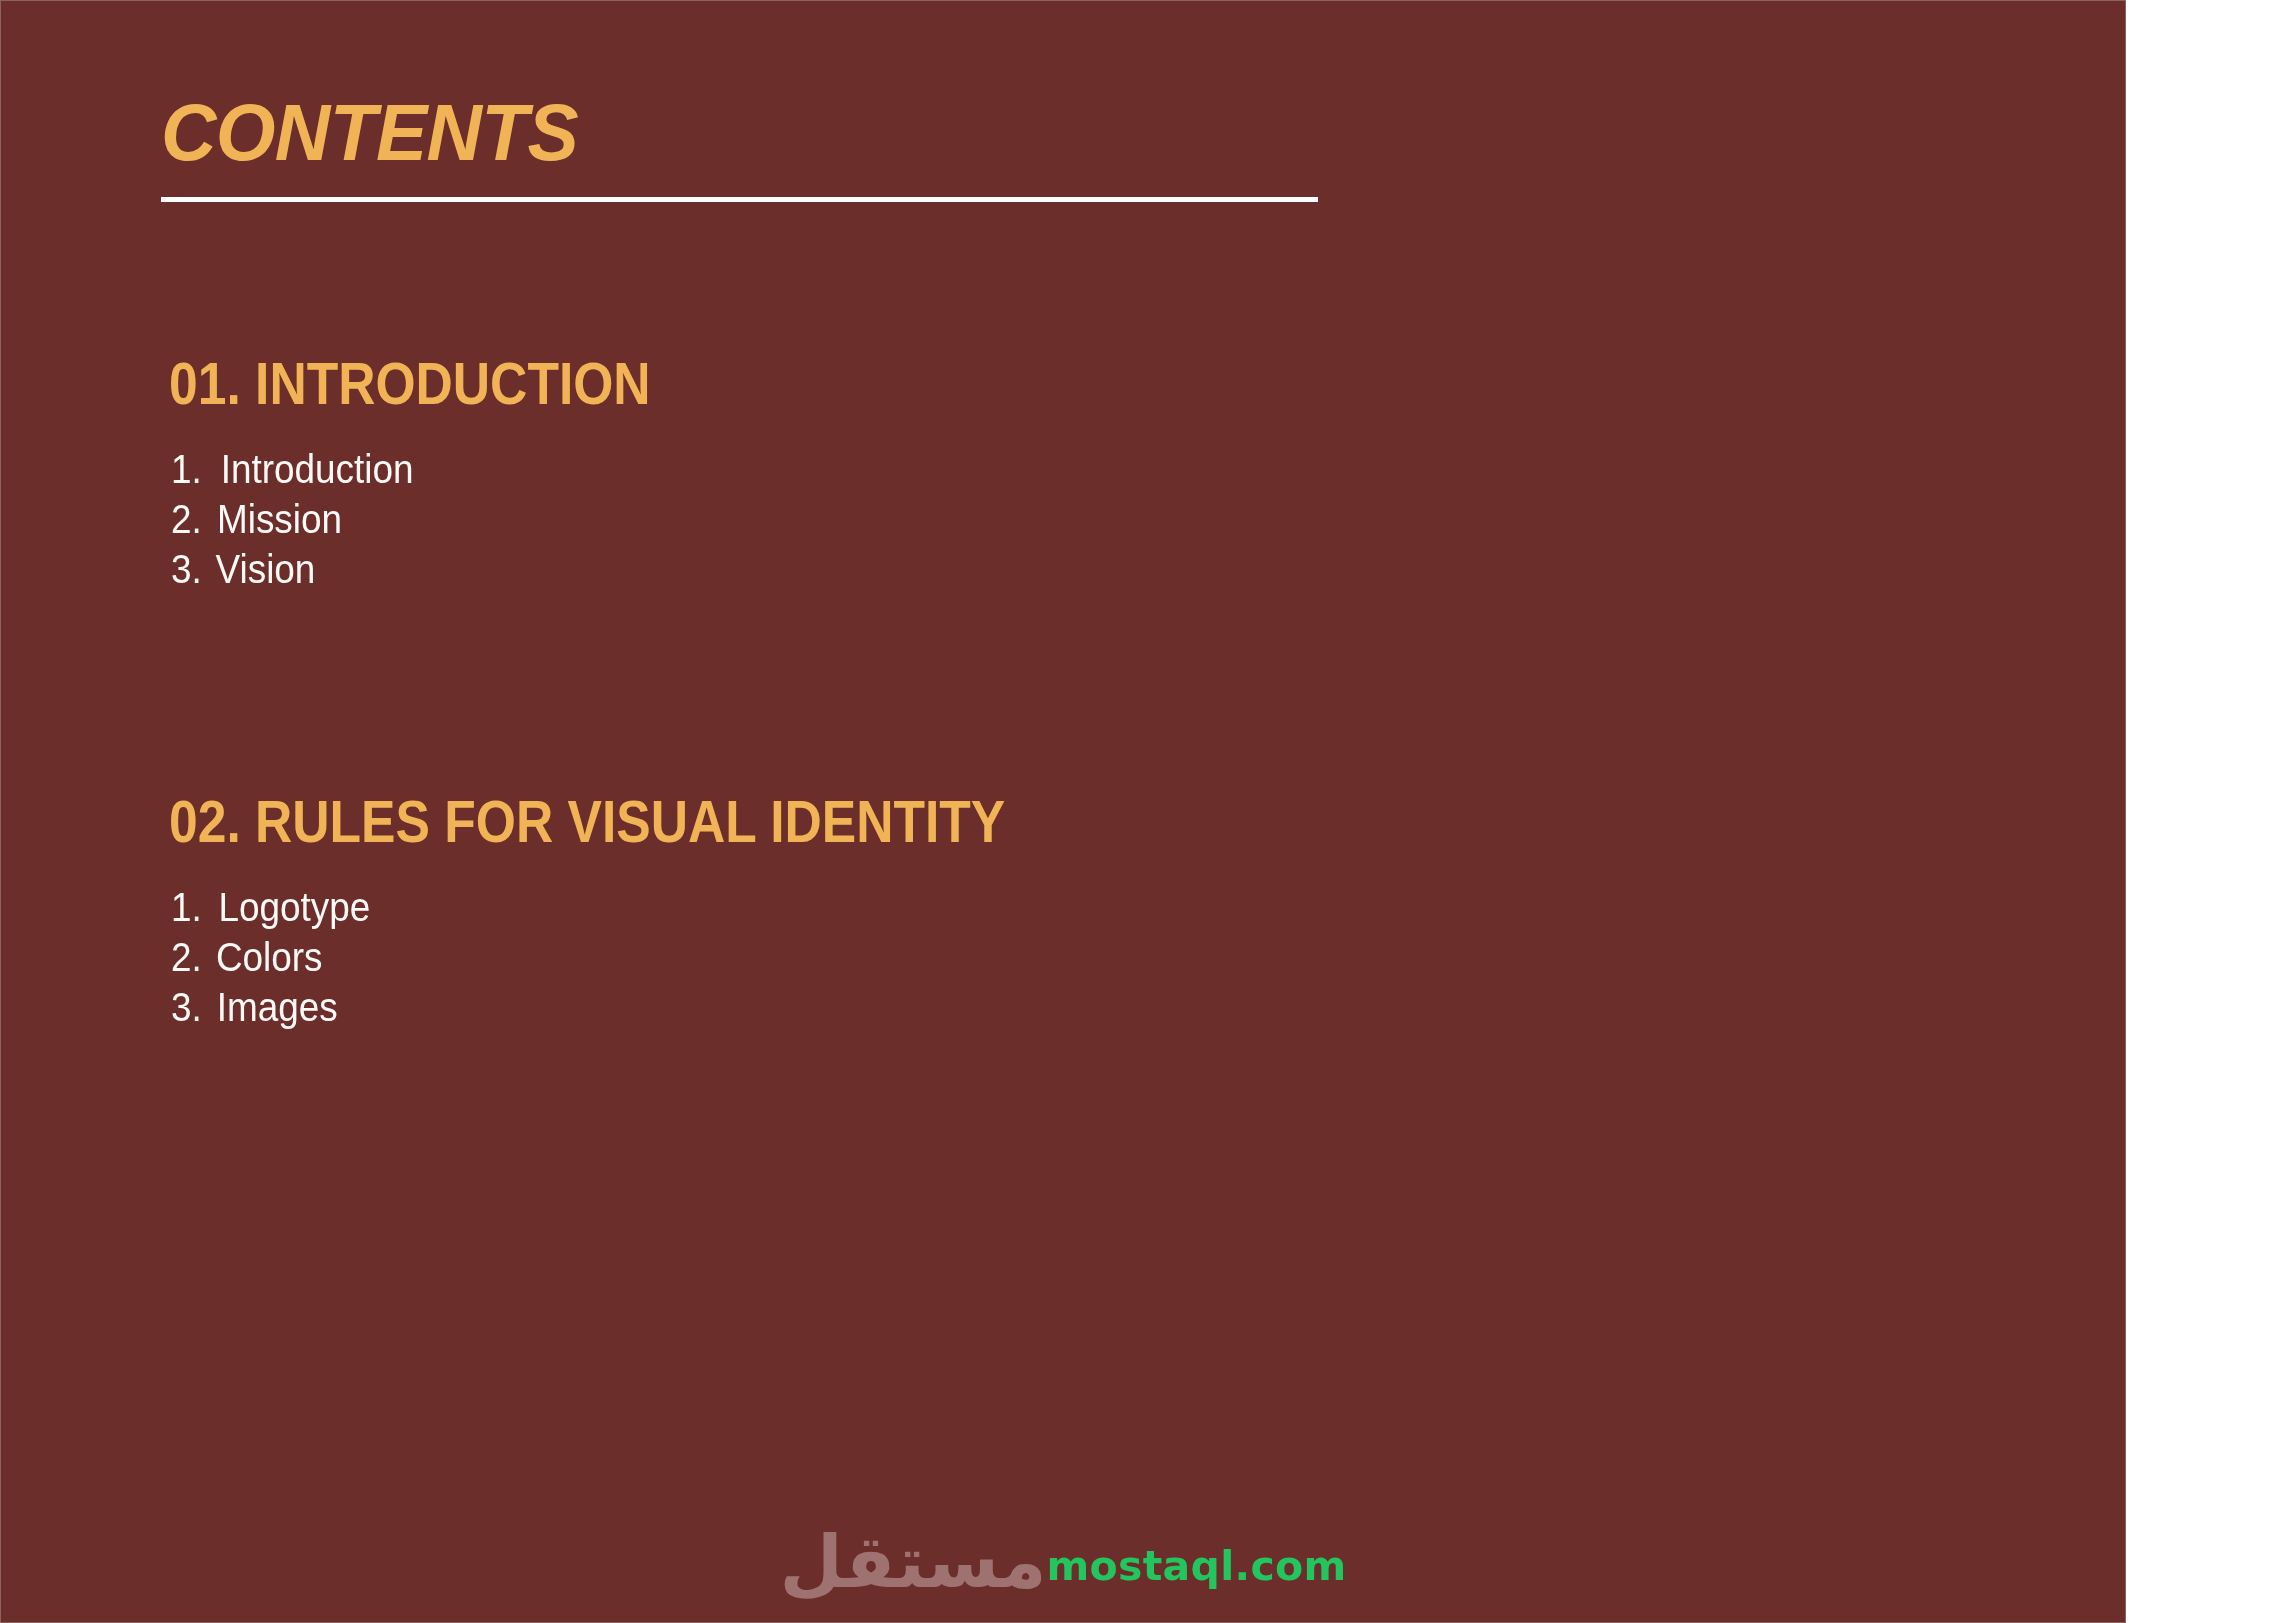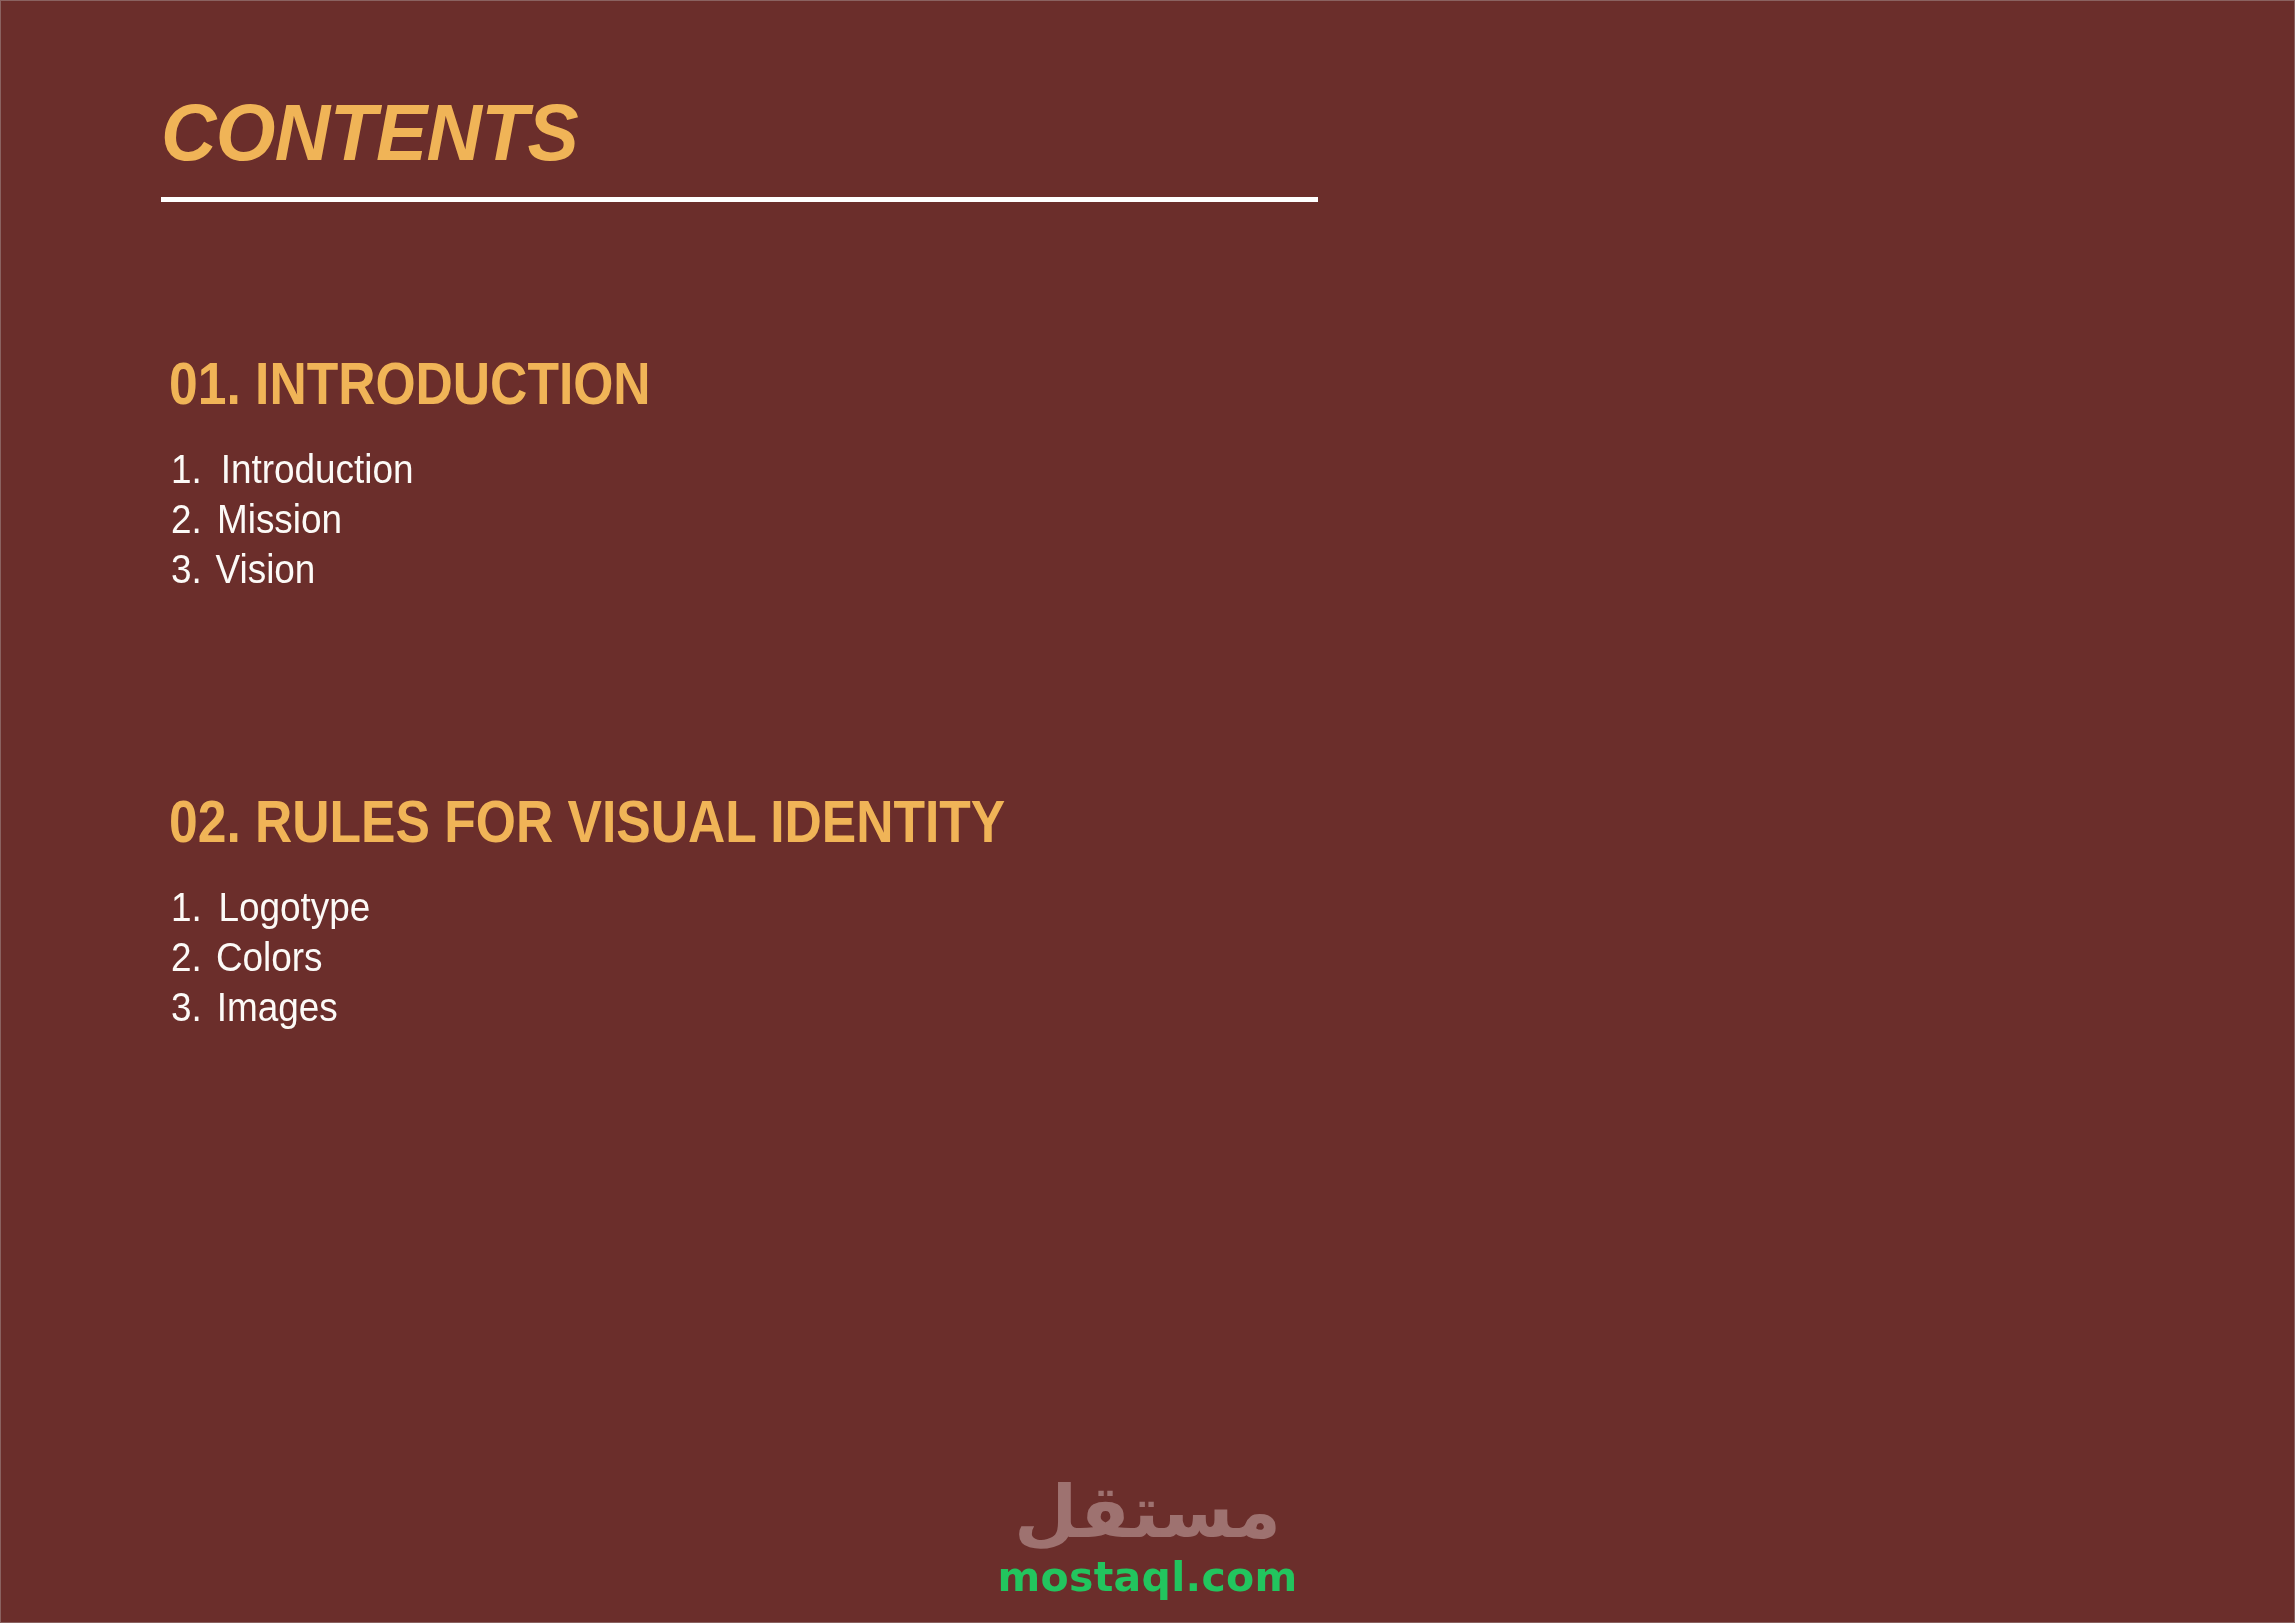--- a/index.html
+++ b/index.html
@@ -8,21 +8,21 @@
   }
   body {
     width: 2295px;
     height: 1623px;
     overflow: hidden;
     font-family: "Liberation Sans", sans-serif;
   }
 
   #slide {
     position: relative;
-    width: 2295px;
+    width: 2126px;
     height: 1623px;
     background: #6B2E2B;
     box-sizing: border-box;
     border: 1.3px solid #8A6260;
     overflow: hidden;
   }
 
   
   #title-block {
     position: absolute;
@@ -107,21 +107,21 @@
     transform-origin: left baseline;
   }
 
   
   #watermark {
     position: absolute;
     left: 0;
     right: 0;
     bottom: 23.6px;
     display: flex;
-    flex-direction: column;
+    flex-direction: row;
     align-items: center;
     justify-content: center;
     pointer-events: none;
   }
 
   #watermark-arabic {
     font-family: "DejaVu Sans", sans-serif;
     font-weight: bold;
     font-size: 73px;
     line-height: 1.0;

